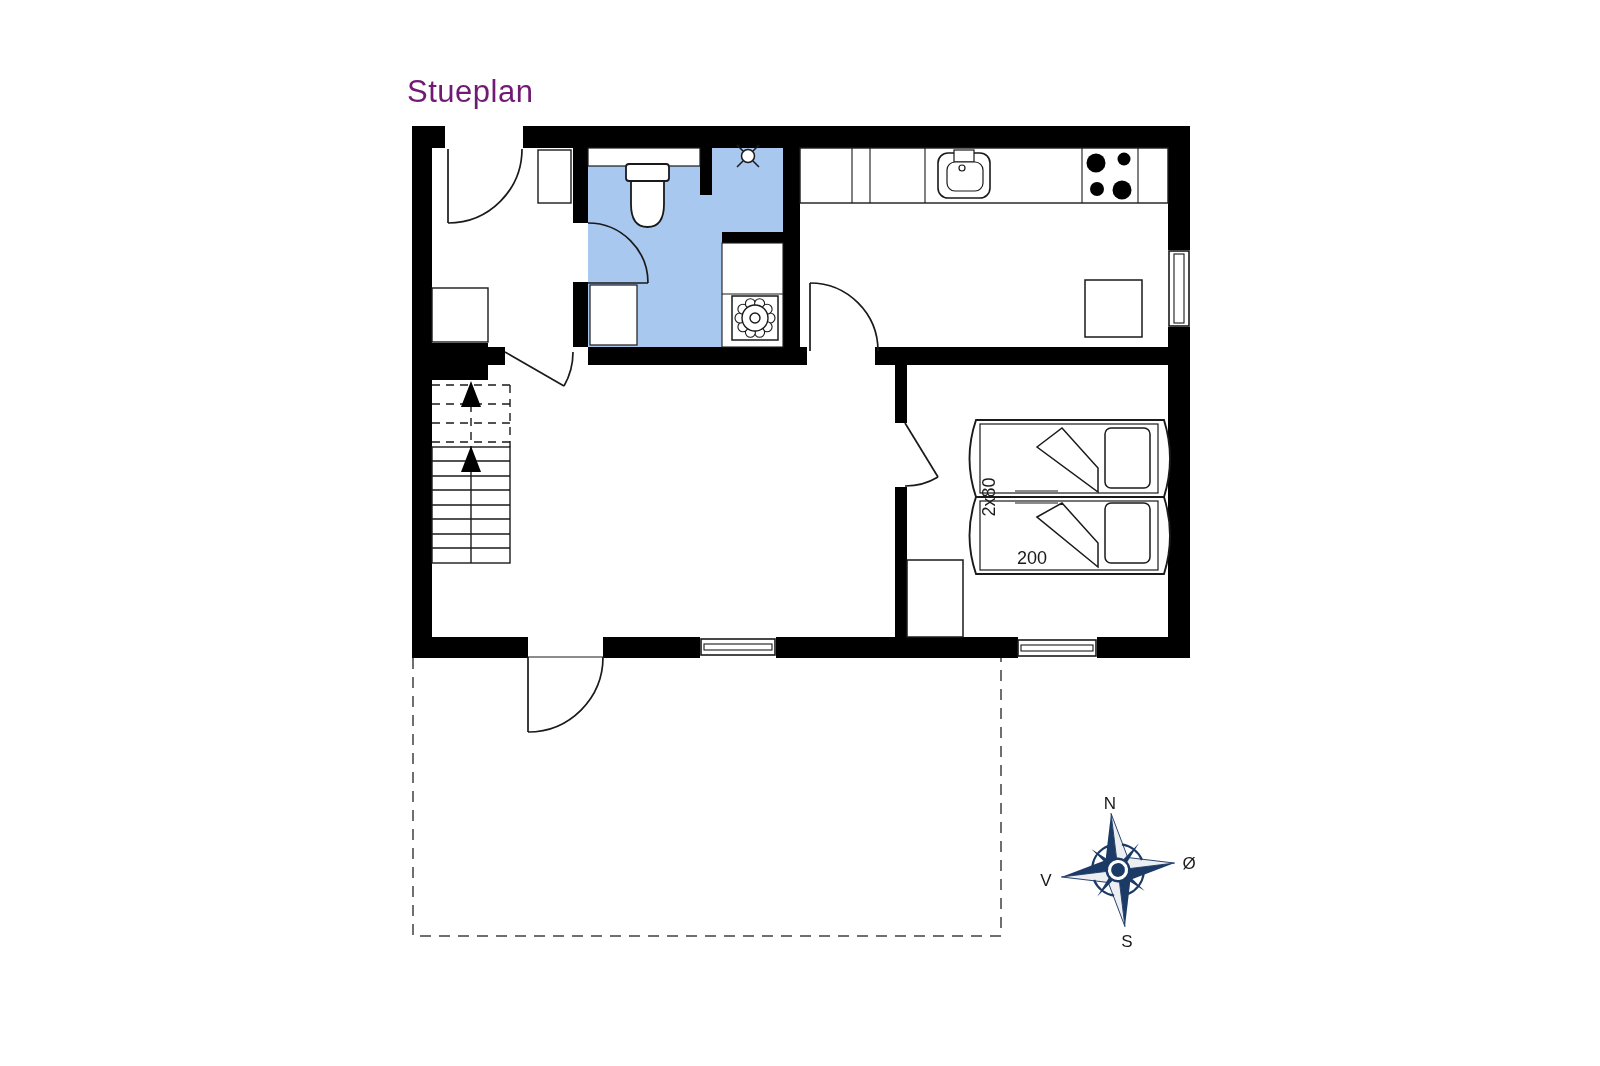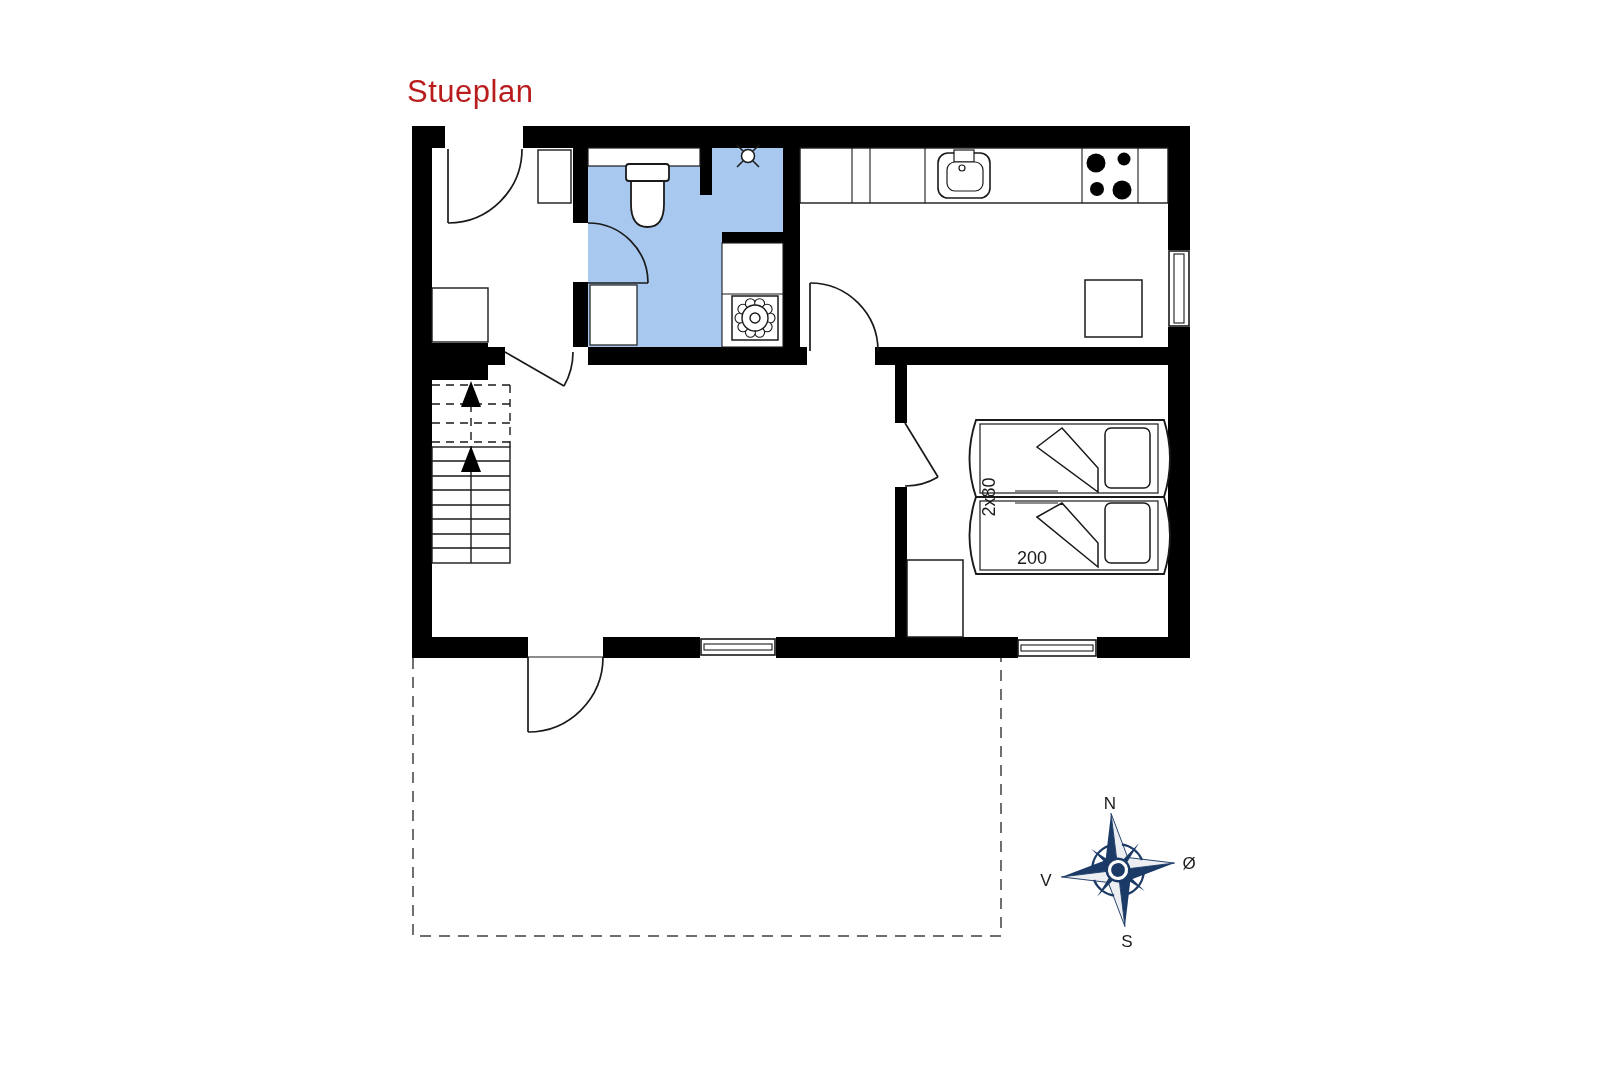--- a/index.html
+++ b/index.html
@@ -1,18 +1,18 @@
 <!DOCTYPE html>
 <html><head>
 <meta charset="utf-8">
 <style>
   html,body{margin:0;padding:0;background:#ffffff;}
   .canvas{position:relative;width:1600px;height:1066px;background:#ffffff;overflow:hidden;
           font-family:"Liberation Sans", sans-serif;}
-  .plan-title{position:absolute;left:407px;top:74px;font-size:31px;color:#b91c1c;letter-spacing:.5px;}
+  .plan-title{position:absolute;left:407px;top:74px;font-size:31px;color:#701a75;letter-spacing:.5px;}
   svg{position:absolute;left:0;top:0;display:block;}
   text{font-family:"Liberation Sans", sans-serif;fill:#1a1a1a;}
 </style>
 </head>
 <body>
 
 <div class="canvas">
   <div class="plan-title">Stueplan</div>
 
   <svg width="1600" height="1066" viewBox="0 0 1600 1066">

